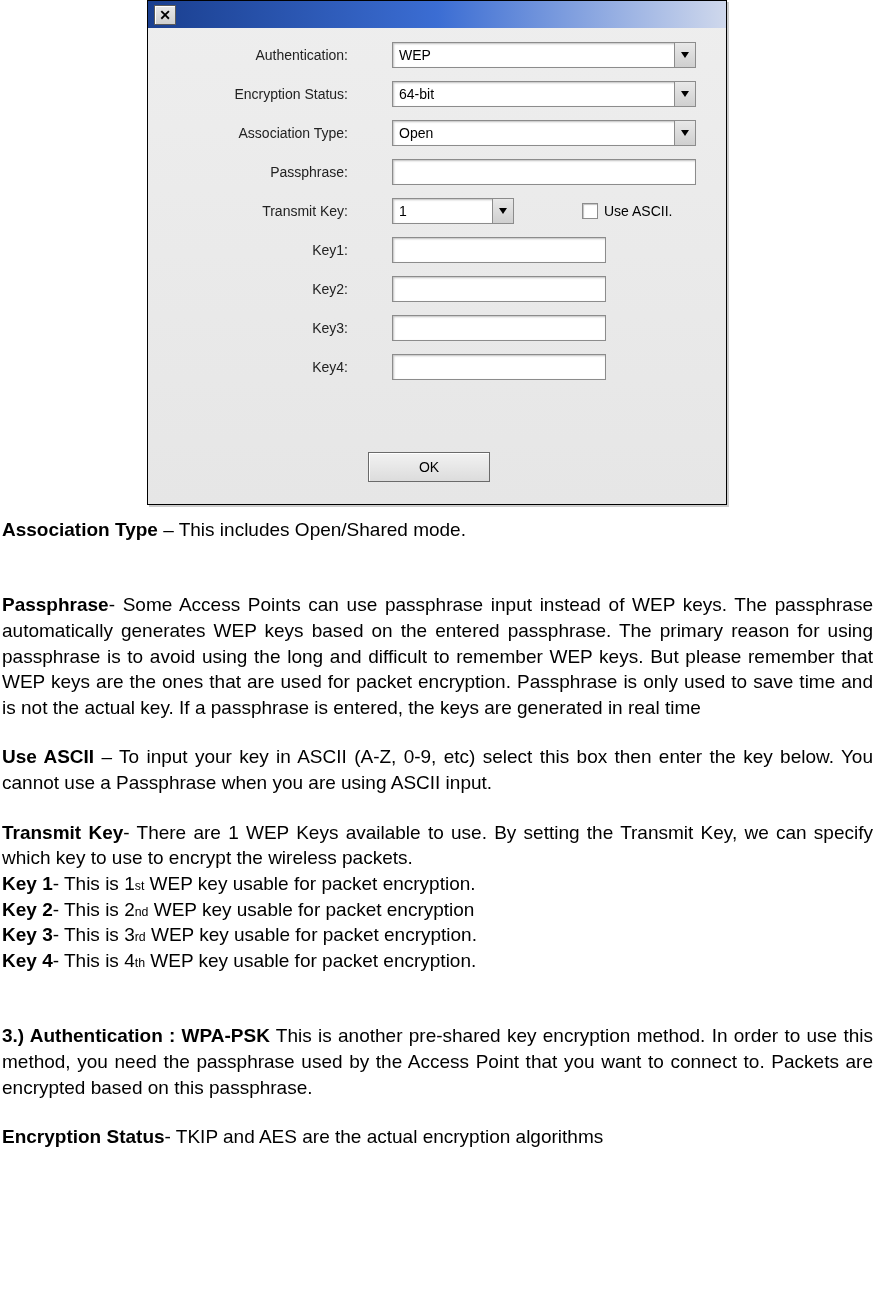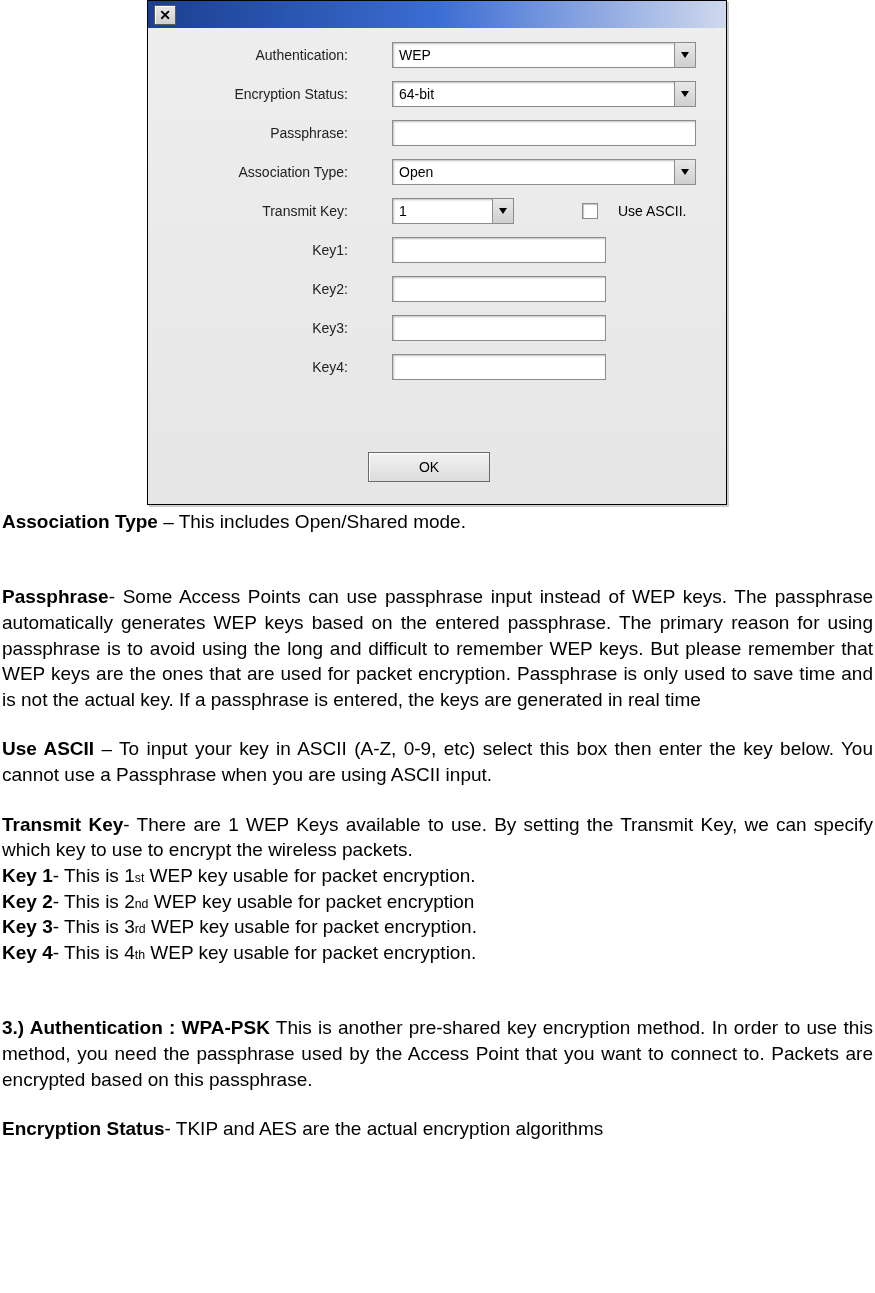--- a/index.html
+++ b/index.html
@@ -102,21 +102,21 @@
     height: 24px;
     background: #fff;
     border: 1px solid #8c8c8c;
     box-shadow: inset 1px 1px 2px rgba(0,0,0,0.25);
     padding: 0 4px;
     font-size: 14px;
   }
   .chk {
     display: flex;
     align-items: center;
-    gap: 20px;
+    gap: 6px;
     font-size: 14px;
   }
   .chk .box {
     width: 14px;
     height: 14px;
     background: #fff;
     border: 1px solid #8c8c8c;
     box-shadow: inset 1px 1px 1px rgba(0,0,0,0.25);
   }
   .ok-row {
@@ -132,21 +132,21 @@
     border: 1px solid #6a6a6a;
     box-shadow: inset 1px 1px 0 #fff;
     font-size: 14px;
     display: flex;
     align-items: center;
     justify-content: center;
   }
 
   
   .doc {
-    padding: 4px 2px;
+    padding: 12px 2px;
     line-height: 1.35;
   }
   .doc p {
     margin: 0 0 24px 0;
   }
   .doc .term {
     font-weight: bold;
     font-family: Arial, sans-serif;
   }
   .doc .smallord {
@@ -196,37 +196,37 @@
             <div class="drop">
               <svg viewBox="0 0 8 6">
                   <polygon points="0,0 8,0 4,6" fill="#000"></polygon>
                 </svg>
             </div>
           </div>
         </div>
       </div>
 
       <div class="row">
-        <div class="lbl">Passphrase:</div>
-        <div class="ctrls">
-          <input class="textin" style="width: 294px;" value="">
-        </div>
-      </div>
-
-      <div class="row">
         <div class="lbl">Association Type:</div>
         <div class="ctrls">
           <div class="combo" style="width:302px">
             <div class="val">Open</div>
             <div class="drop">
               <svg viewBox="0 0 8 6">
                   <polygon points="0,0 8,0 4,6" fill="#000"></polygon>
                 </svg>
             </div>
           </div>
+        </div>
+      </div>
+
+      <div class="row">
+        <div class="lbl">Passphrase:</div>
+        <div class="ctrls">
+          <input class="textin" style="width: 294px;" value="">
         </div>
       </div>
 
       <div class="row">
         <div class="lbl">Transmit Key:</div>
         <div class="ctrls">
           <div class="combo" style="width:120px">
             <div class="val">1</div>
             <div class="drop">
               <svg viewBox="0 0 8 6">

